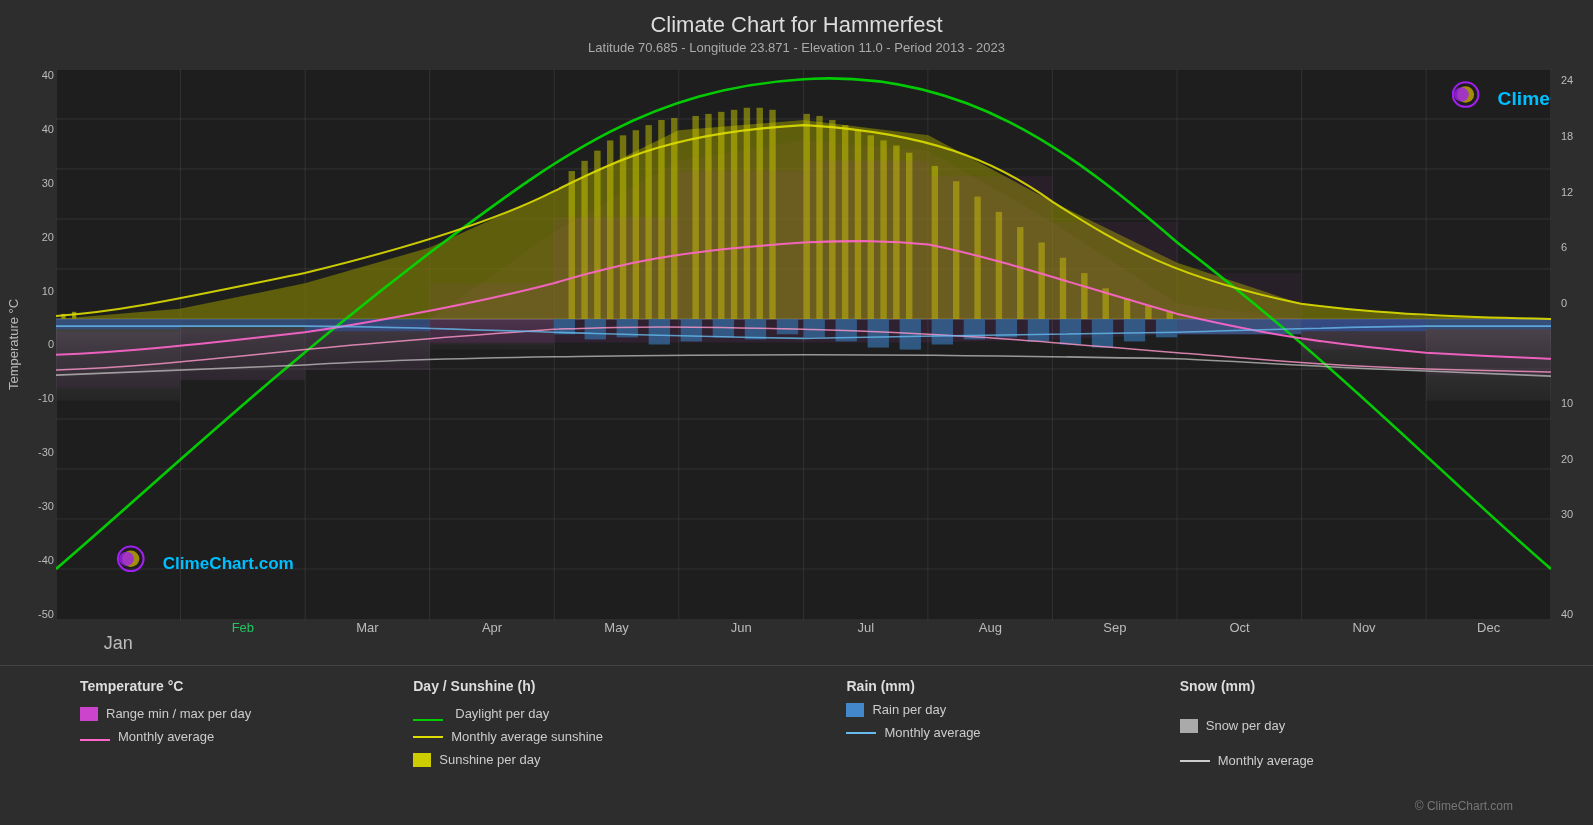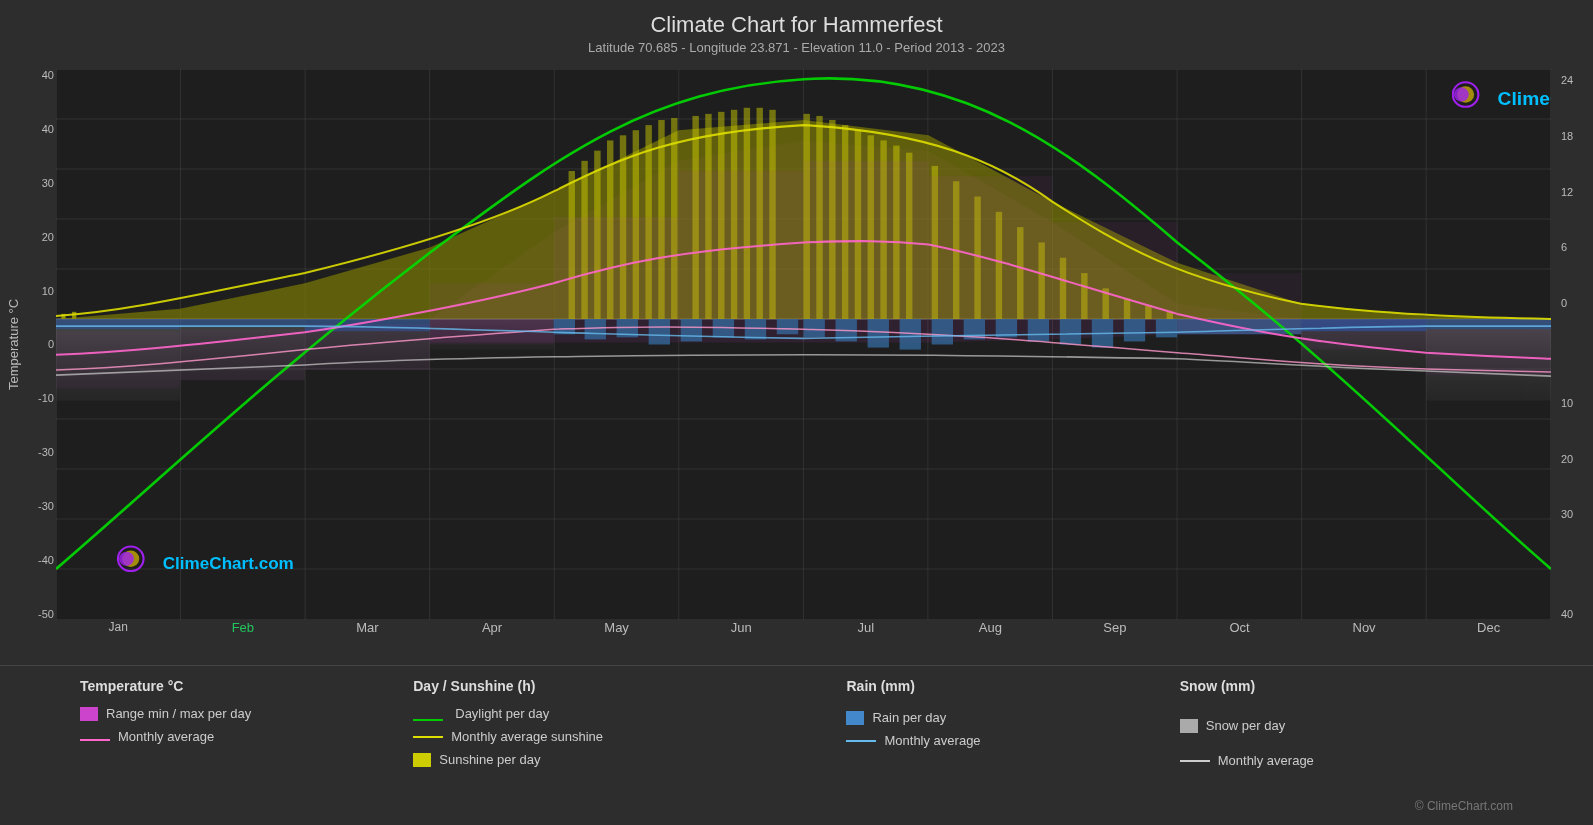--- a/index.html
+++ b/index.html
@@ -322,21 +322,21 @@
 
           <text x="100" y="490" font-size="16" fill="#00bfff" font-weight="bold" font-family="Arial">ClimeChart.com</text>
           <circle cx="70" cy="480" r="12" fill="none" stroke="#a020f0" stroke-width="2"></circle>
           <circle cx="70" cy="480" r="8" fill="#ffd700" opacity="0.6"></circle>
           <circle cx="66" cy="480" r="7" fill="#a020f0" opacity="0.8"></circle>
 
         </svg>
       </div>
 
       <div style="position:absolute; left:56px; right:42px; bottom:5px; height:40px; display:flex;">
-        <div style="flex:1; text-align:center; font-size:12px; color:#bbb;">Jan</div>
+        <div style="flex:1; text-align:center; font-size:18px; color:#bbb;margin-top:13px;">Jan</div>
         <div style="flex:1; text-align:center; font-size:13px; color:#22c55e;">Feb</div>
         <div style="flex:1; text-align:center; font-size:13px; color:#bbb;">Mar</div>
         <div style="flex:1; text-align:center; font-size:13px; color:#bbb;">Apr</div>
         <div style="flex:1; text-align:center; font-size:13px; color:#bbb;">May</div>
         <div style="flex:1; text-align:center; font-size:13px; color:#bbb;">Jun</div>
         <div style="flex:1; text-align:center; font-size:13px; color:#bbb;">Jul</div>
         <div style="flex:1; text-align:center; font-size:13px; color:#bbb;">Aug</div>
         <div style="flex:1; text-align:center; font-size:13px; color:#bbb;">Sep</div>
         <div style="flex:1; text-align:center; font-size:13px; color:#bbb;">Oct</div>
         <div style="flex:1; text-align:center; font-size:13px; color:#bbb;">Nov</div>
@@ -369,21 +369,21 @@
           <span style="display:inline-block; width:30px; height:2px; background:#dddd00; flex-shrink:0;"></span>
           <span style="font-size:13px; color:#ccc;">Monthly average sunshine</span>
         </div>
         <div class="legend-item" style="display:flex; align-items:center; gap:8px;">
           <span style="display:inline-block; width:18px; height:14px; background:#cccc00; flex-shrink:0;"></span>
           <span style="font-size:13px; color:#ccc;">Sunshine per day</span>
         </div>
       </div>
 
       <div style="flex:1; display:flex; flex-direction:column; gap:8px;">
-        <div style="font-size:14px; color:#ddd; font-weight:bold; margin-bottom:8px;">Rain (mm)</div>
+        <div style="font-size:14px; color:#ddd; font-weight:bold; margin-bottom:0;">Rain (mm)</div>
         <div class="legend-item" style="display:flex; align-items:center; gap:8px;">
           <span style="display:inline-block; width:18px; height:14px; background:#4488cc; flex-shrink:0;"></span>
           <span style="font-size:13px; color:#ccc;">Rain per day</span>
         </div>
         <div class="legend-item" style="display:flex; align-items:center; gap:8px;">
           <span style="display:inline-block; width:30px; height:2px; background:#66bbee; flex-shrink:0;"></span>
           <span style="font-size:13px; color:#ccc;">Monthly average</span>
         </div>
       </div>
 

